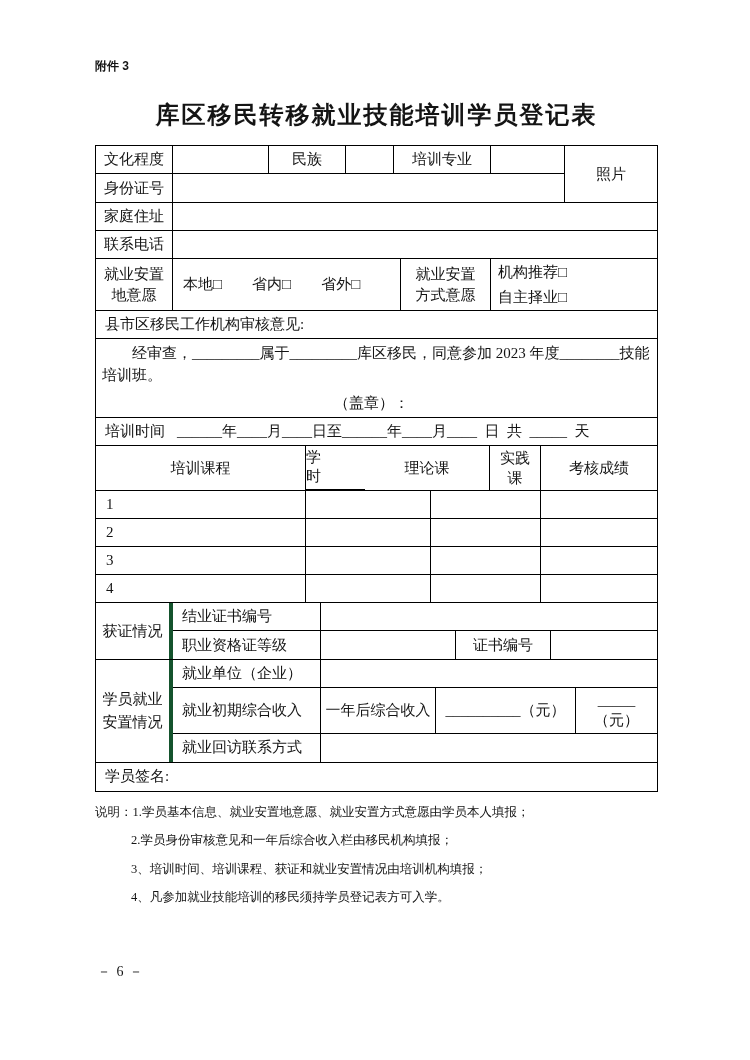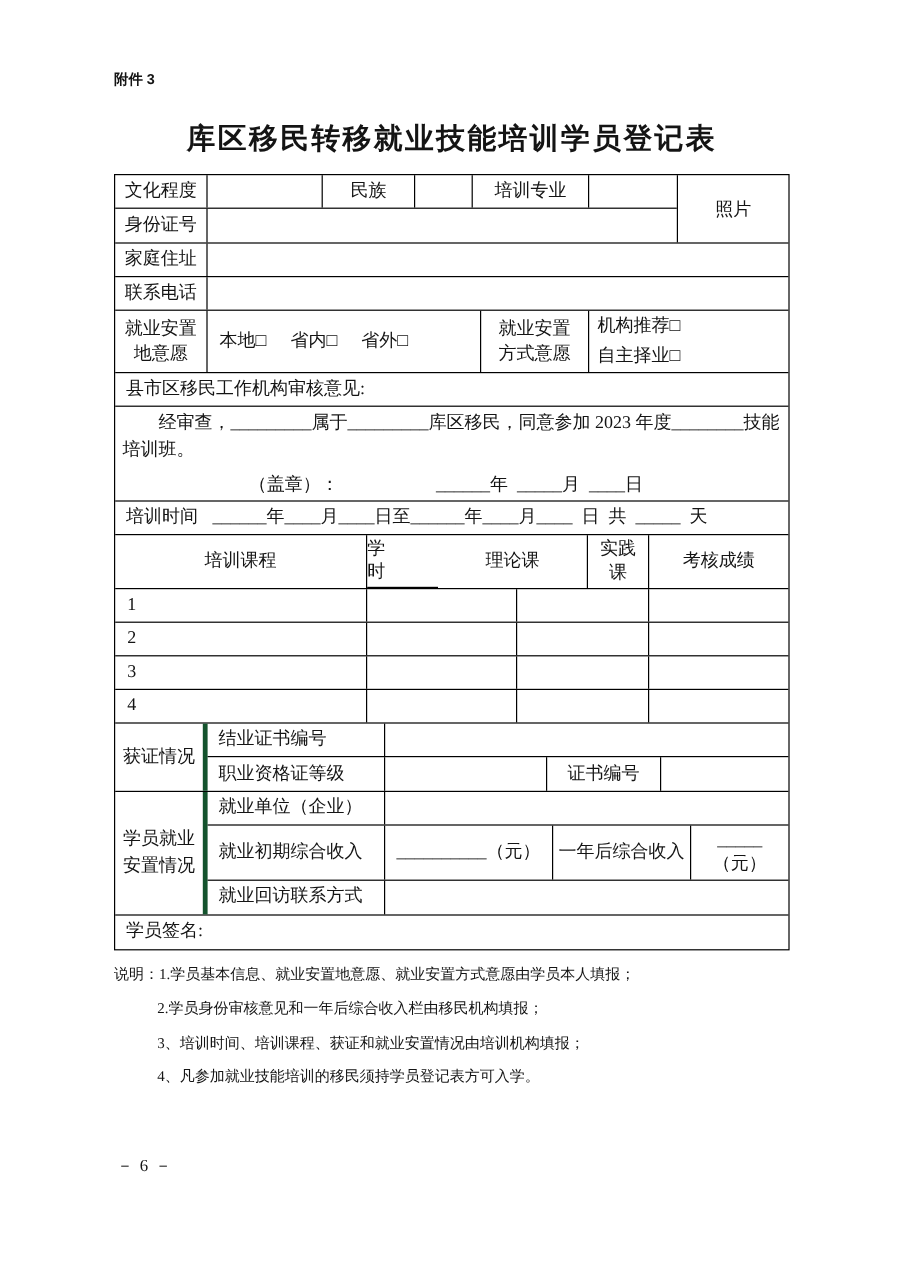--- a/index.html
+++ b/index.html
@@ -15,21 +15,21 @@
   .tcell { display: flex; align-items: center; justify-content: center; text-align: center; border-right: 1px solid #000; padding: 2px 4px; white-space: pre-wrap; line-height: 1.35; }
   .nbr { border-right: none !important; }
   .grow { flex: 1 1 auto; }
   .col { flex-direction: column; }
   .left { justify-content: flex-start; text-align: left; padding-left: 9px; }
   .gleft, .gright { flex: 1 1 auto; display: flex; flex-direction: column; }
   .gleft .trow:last-child, .gright .trow:last-child { border-bottom: none; }
   .photo-cell { flex: 0 0 93px; border-left: 1px solid #000; display: flex; align-items: center; justify-content: center; font-size: 15px; }
   .side-label { flex: 0 0 77px; border-right: 4px solid #14532d; display: flex; flex-direction: column; align-items: center; justify-content: center; line-height: 1.5; text-align: left; }
   .h52 { min-height: 52px; }
-  .opts { justify-content: flex-start; gap: 20px; padding-left: 10px; }
+  .opts { justify-content: flex-start; gap: 30px; padding-left: 10px; }
   .optcol { align-items: flex-start; justify-content: center; gap: 5px; padding-left: 7px; text-align: left; }
   .review-body { min-height: 74px; }
   .review-content { flex: 1; display: flex; flex-direction: column; justify-content: center; padding: 4px 6px; align-items: center; text-align: left; }
   .review-para { text-indent: 2em; line-height: 1.45; white-space: pre-wrap; }
   .seal-row { display: flex; justify-content: flex-end; gap: 81px; padding-right: 10px; margin-top: 7px; white-space: pre-wrap; }
   .tt-content { margin-left: 12px; white-space: pre-wrap; }
   .hours-block { flex: 0 0 235px; display: flex; flex-direction: row; border-right: 1px solid #000; }
   .hours-top { display: flex; align-items: center; justify-content: center; min-height: 23px; border-bottom: 1px solid #000; white-space: pre-wrap; }
   .hours-bottom { display: flex; flex: 1 1 auto; }
   .hours-bottom .tcell { min-height: 27px; }
@@ -104,21 +104,20 @@
 
     <div class="trow">
       <div class="tcell grow left nbr">县市区移民工作机构审核意见:</div>
     </div>
 
     <div class="trow review-body">
       <div class="review-content nbr">
         <div class="review-para">经审查，_________属于_________库区移民，同意参加 2023 年度________技能培训班。</div>
         <div class="seal-row">
           <span>（盖章）：</span>
-          <span>______年  _____月  ____日</span>
         </div>
       </div>
     </div>
 
     <div class="trow">
       <div class="tcell grow left nbr">
         <span>培训时间</span>
         <span class="tt-content">______年____月____日至______年____月____  日  共  _____  天</span>
       </div>
     </div>
@@ -183,22 +182,22 @@
         <div>学员就业</div>
         <div>安置情况</div>
       </div>
       <div class="gright">
         <div class="trow">
           <div class="tcell w148 left">就业单位（企业）</div>
           <div class="tcell grow nbr"></div>
         </div>
         <div class="trow">
           <div class="tcell w148 left">就业初期综合收入</div>
+          <div class="tcell w115">一年后综合收入</div>
           <div class="tcell w140">__________（元）</div>
-          <div class="tcell w115">一年后综合收入</div>
           <div class="tcell grow nbr">_____（元）</div>
         </div>
         <div class="trow">
           <div class="tcell w148 left">就业回访联系方式</div>
           <div class="tcell grow nbr"></div>
         </div>
       </div>
     </div>
 
     <div class="trow nbb">

